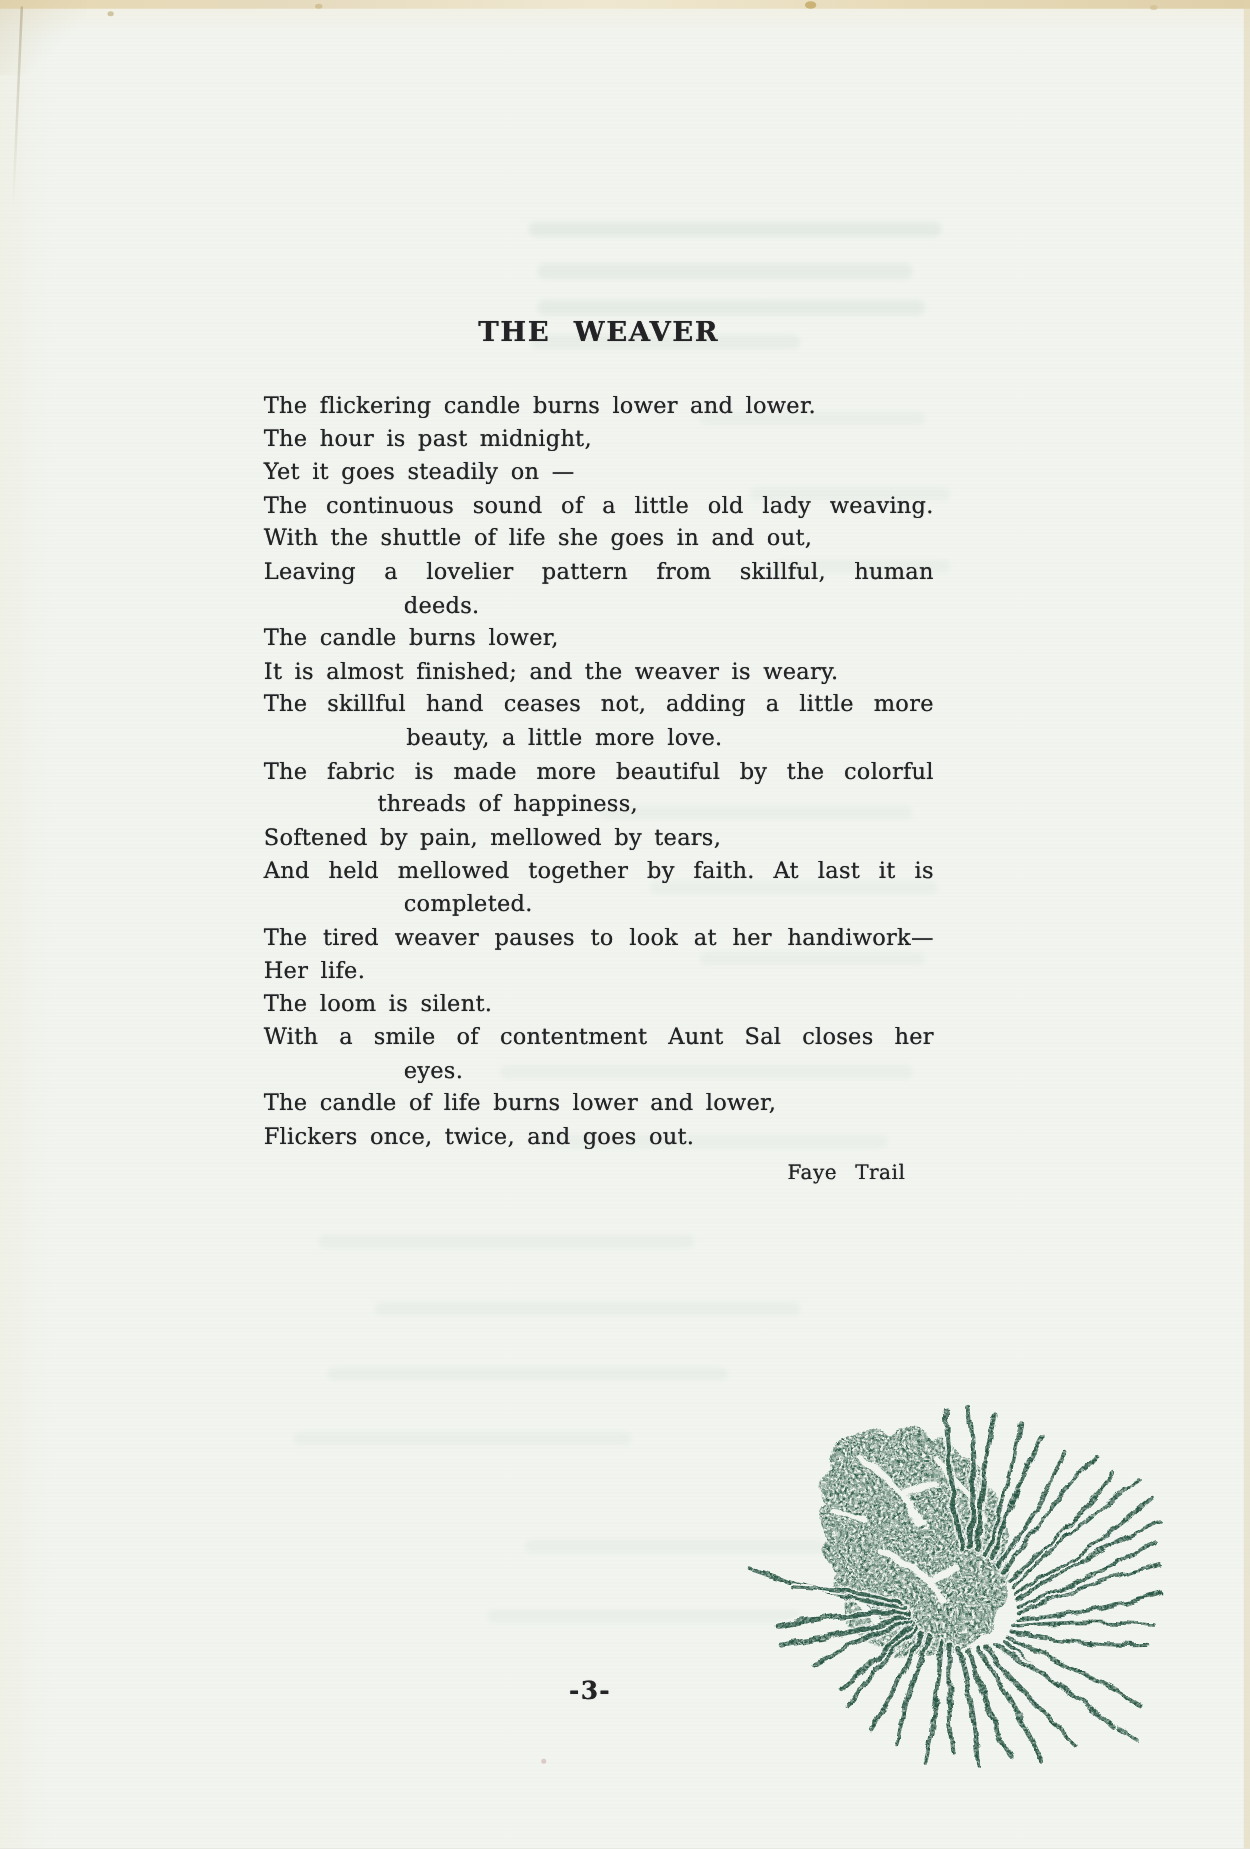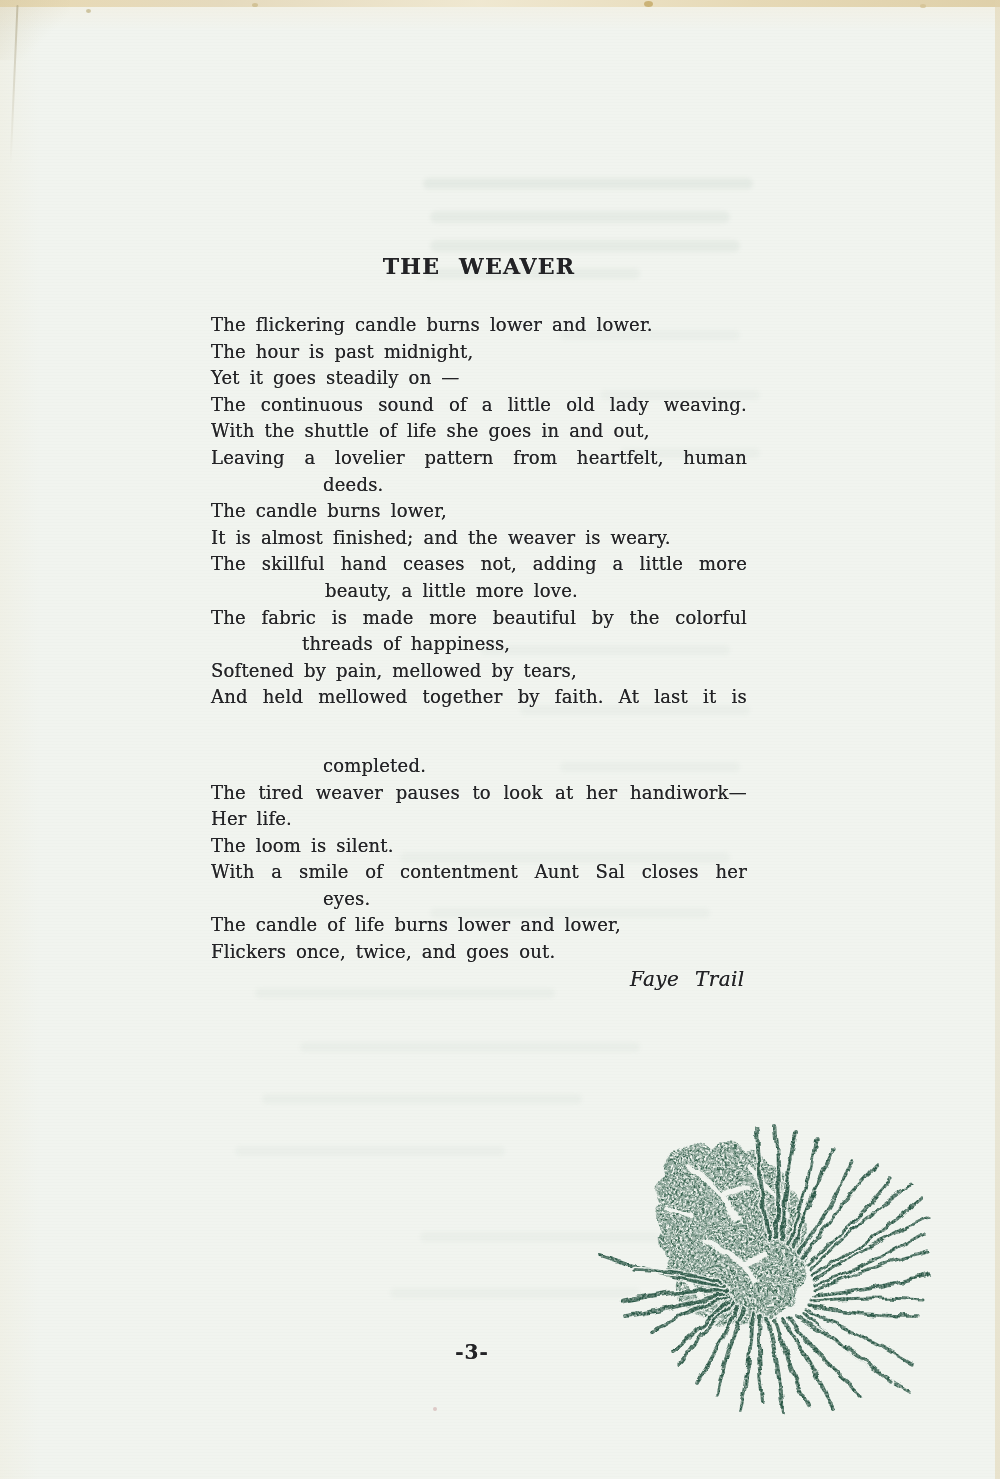--- a/index.html
+++ b/index.html
@@ -44,21 +44,21 @@
     margin:0 0 33px 0; height:26px; line-height:26px;
     font-size:22px; font-weight:bold; text-align:center;
     letter-spacing:1.2px; word-spacing:10px;
   }
   .poem-line{
     height:26.6px; line-height:26.6px; font-size:18px;
     white-space:nowrap; word-spacing:4px; letter-spacing:0.2px;
   }
   .poem-line.justified{display:flex; justify-content:space-between; white-space:normal;}
   .sig{
-    height:27px; line-height:27px; font-size:20px; font-style:italic;
+    height:27px; line-height:27px; font-size:16px; 
     padding-left:419px; word-spacing:9px; letter-spacing:0.4px; white-space:nowrap;
   }
   .pagenum{
     position:absolute; left:204px; top:1340px; width:536px; text-align:center;
     font-size:20px; font-weight:bold; letter-spacing:1px;
     color:#232326; text-shadow:0 0 0.6px rgba(30,30,34,0.75);
   }
   .pinecone{position:absolute; left:598px; top:1112px;}
 </style>
 </head>
@@ -115,21 +115,21 @@
           <span>lady</span>
           <span>weaving.</span>
         </div>
         <div class="poem-line">With the shuttle of life she goes in and out,</div>
         <div class="poem-line justified">
           <span>Leaving</span>
           <span>a</span>
           <span>lovelier</span>
           <span>pattern</span>
           <span>from</span>
-          <span>heartfelt,</span>
+          <span>skillful,</span>
           <span>human</span>
         </div>
         <div class="poem-line" style="padding-left: 112px;">deeds.</div>
         <div class="poem-line">The candle burns lower,</div>
         <div class="poem-line">It is almost finished; and the weaver is weary.</div>
         <div class="poem-line justified">
           <span>The</span>
           <span>skillful</span>
           <span>hand</span>
           <span>ceases</span>
@@ -158,21 +158,21 @@
           <span>held</span>
           <span>mellowed</span>
           <span>together</span>
           <span>by</span>
           <span>faith.</span>
           <span>At</span>
           <span>last</span>
           <span>it</span>
           <span>is</span>
         </div>
-        <div class="poem-line" style="padding-left: 112px; margin-top: 42px;">completed.</div>
+        <div class="poem-line" style="padding-left: 112px;">completed.</div>
         <div class="poem-line justified">
           <span>The</span>
           <span>tired</span>
           <span>weaver</span>
           <span>pauses</span>
           <span>to</span>
           <span>look</span>
           <span>at</span>
           <span>her</span>
           <span>handiwork—</span>

